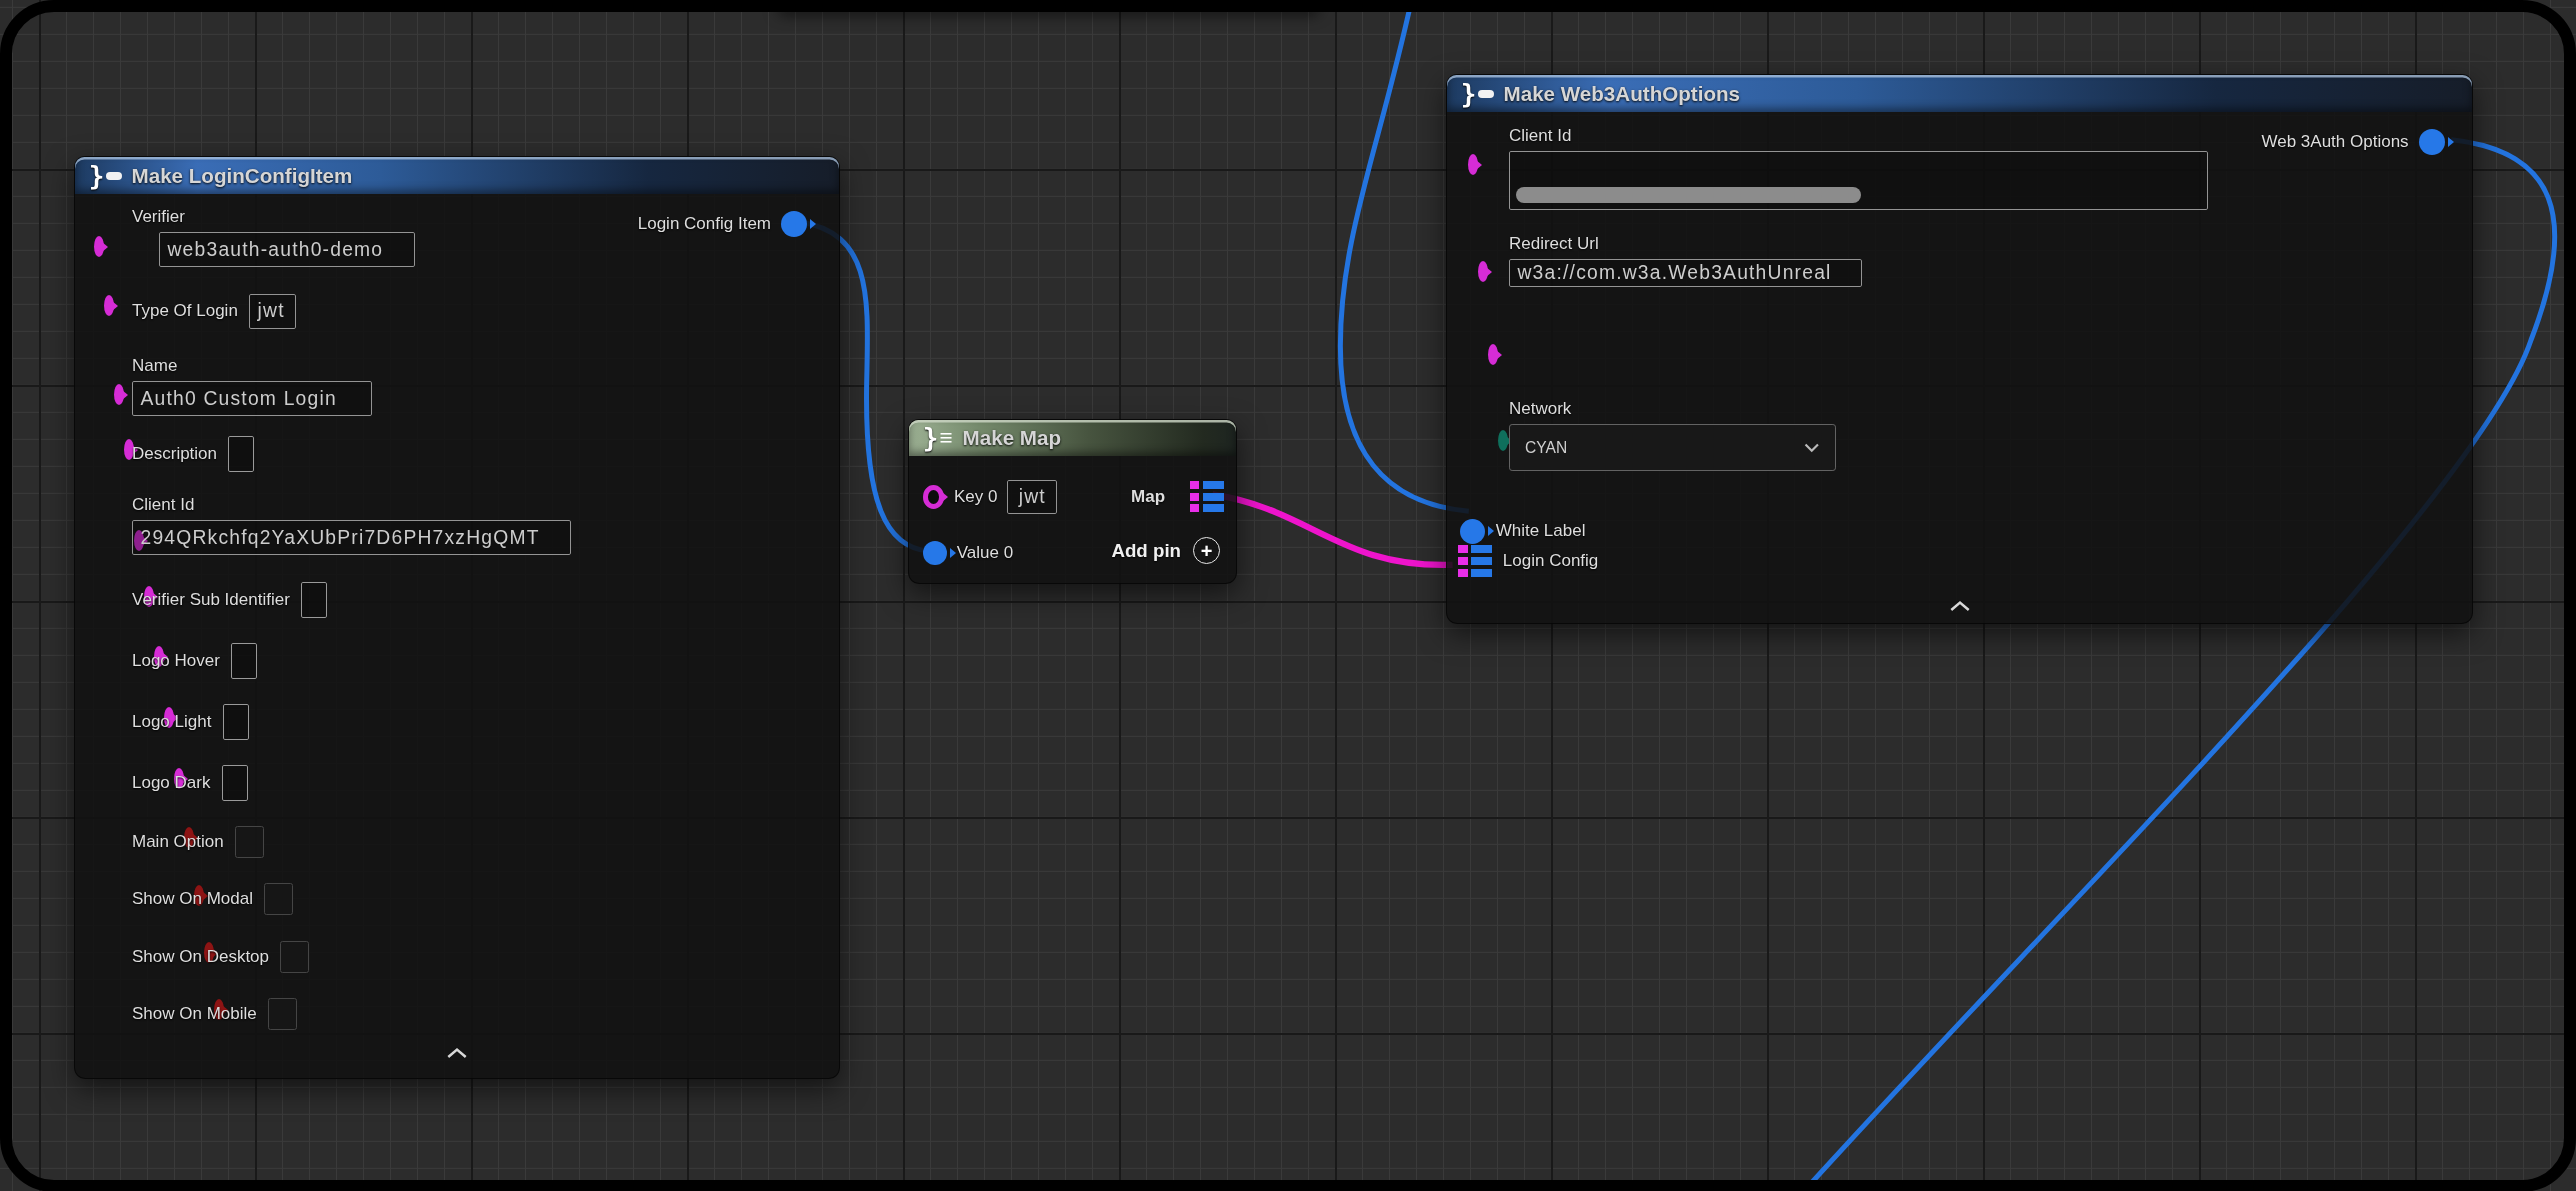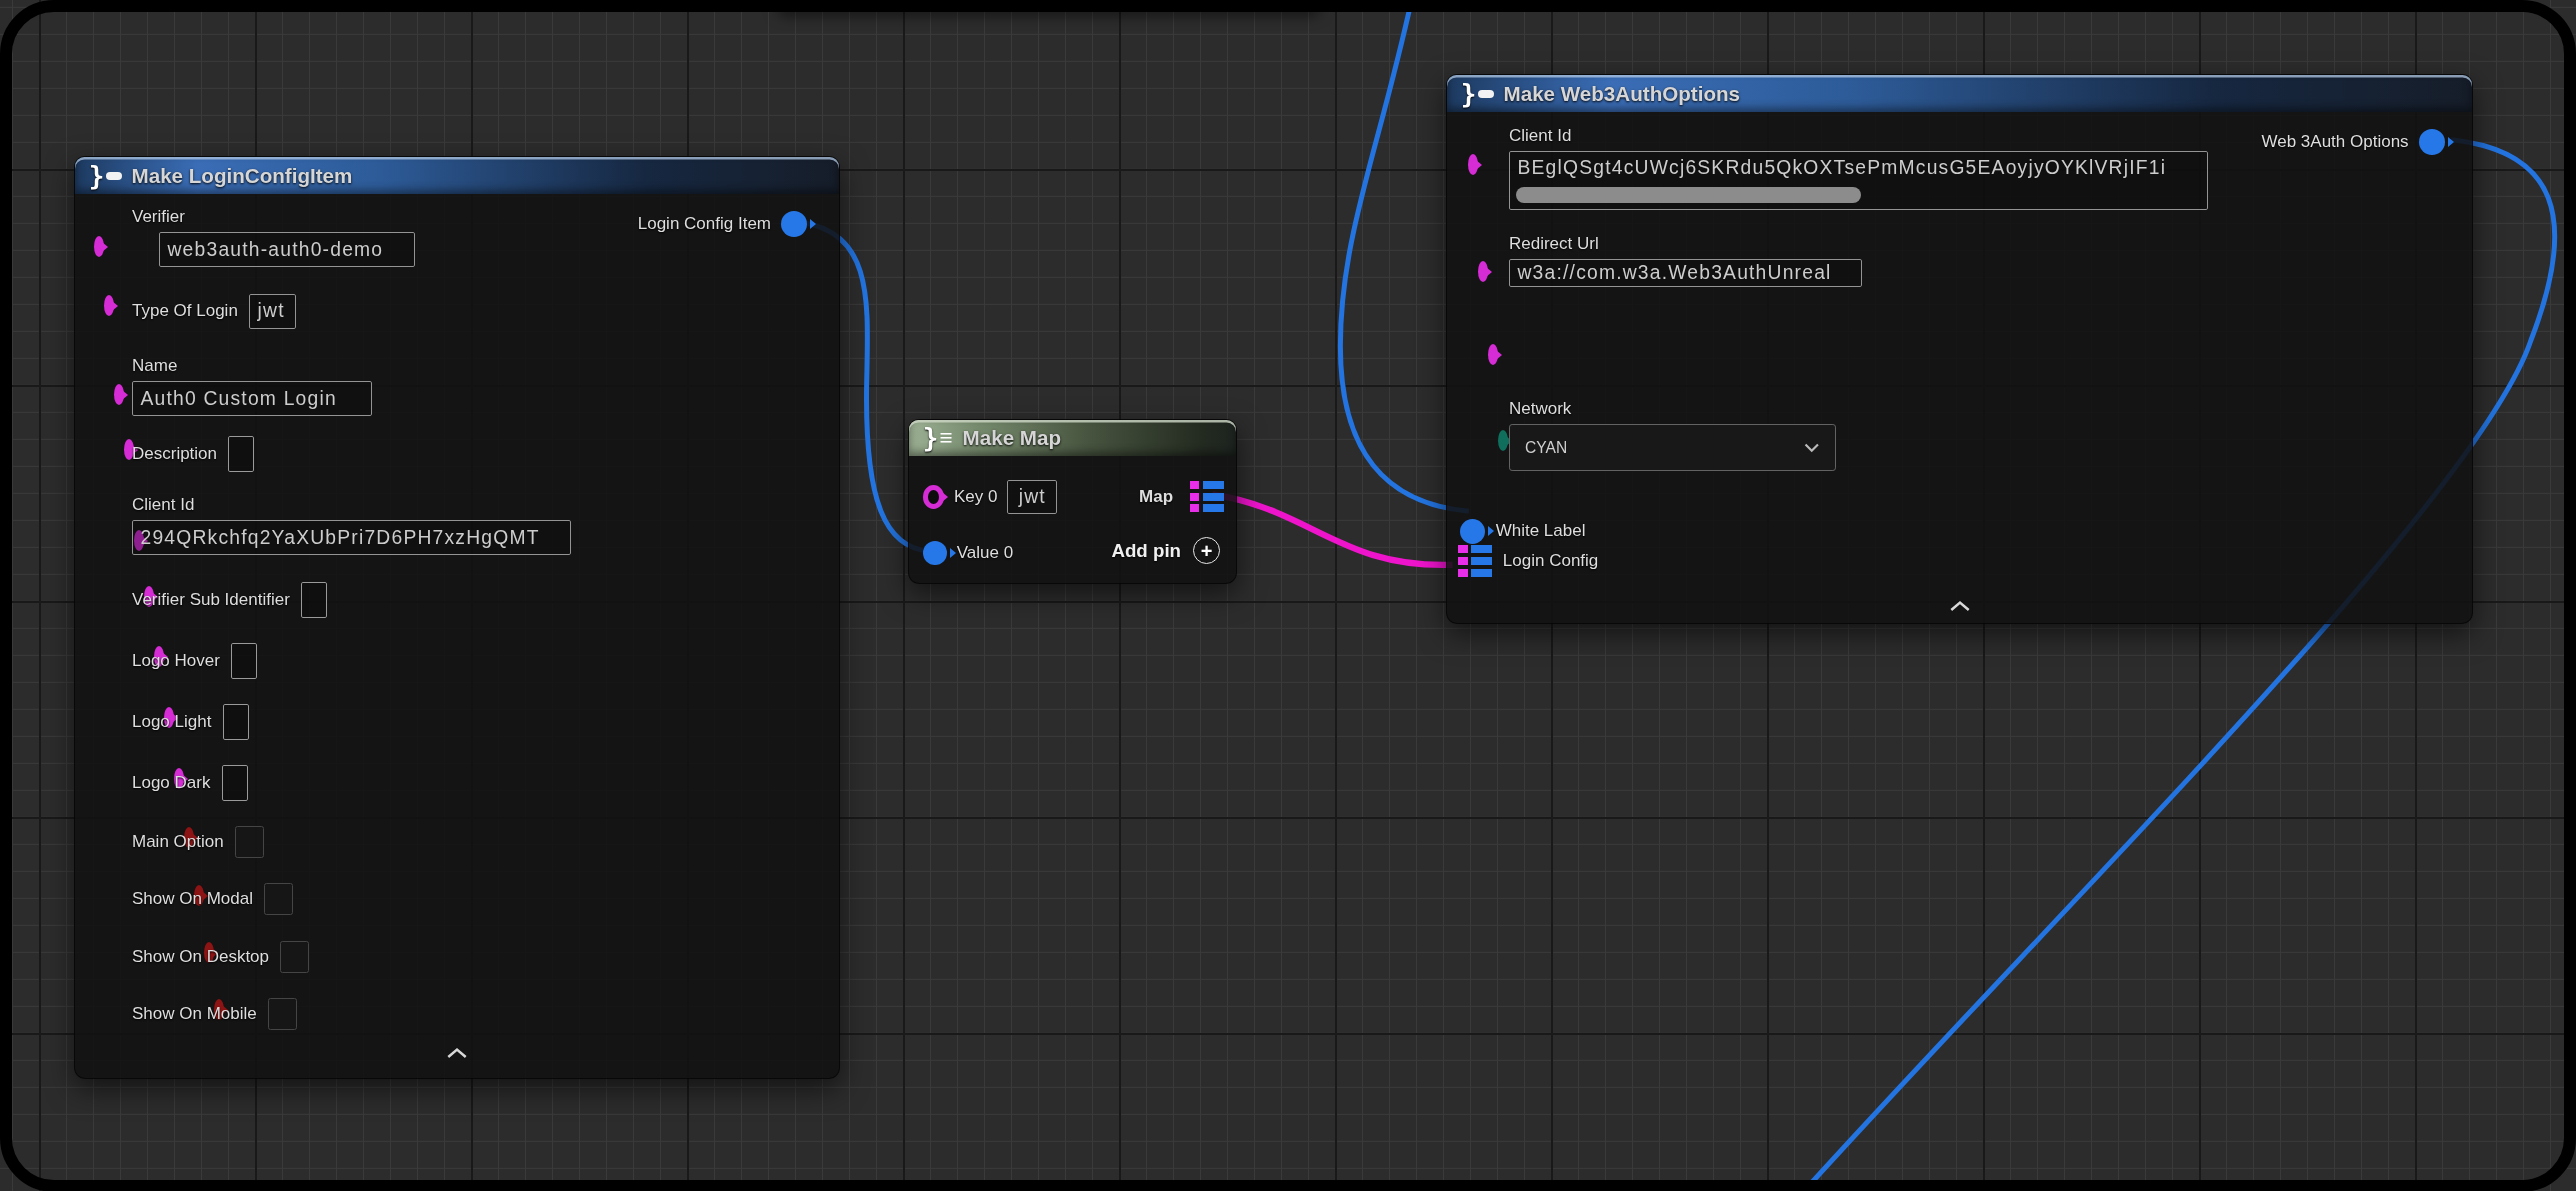--- a/index.html
+++ b/index.html
@@ -190,21 +190,21 @@
         </span>
       <span class="ntitle">Make Map</span>
     </div>
 
     <div class="inlinerow" style="left:13.7px;top:59px;gap:10px;">
       <span class="ring p-str" style="position:relative;"></span>
       <span class="lbl">Key 0</span>
       <div class="field" style="width:50px;height:34px;justify-content:center;">jwt</div>
     </div>
 
-    <div class="outrow" style="right:12.5px;top:61px;gap:17px;margin-left:24px;">
+    <div class="outrow" style="right:12.5px;top:61px;gap:25px;margin-left:24px;">
       <span class="lbl" style="font-weight:700;">Map</span>
       <span class="mapicon">
         <span class="row">
             <span class="sq"></span>
             <span class="bar"></span>
           </span>
         <span class="row">
             <span class="sq"></span>
             <span class="bar"></span>
           </span>
@@ -237,21 +237,20 @@
 
     <div class="outrow" style="right:27.4px;top:54px;margin-left:40px;">
       <span class="lbl">Web 3Auth Options</span>
       <span class="dot p-blue"></span>
     </div>
 
     <span class="pin ring p-str" style="left:21px;top:84px;"></span>
     <div class="blockrow" style="left:62px;top:51px;">
       <span class="lbl">Client Id</span>
       <div class="field" style="width:699px;height:59px;align-items:flex-start;padding-top:5px;position:relative;">
-        <span>BEglQSgt4cUWcj6SKRdu5QkOXTsePmMcusG5EAoyjyOYKlVRjIF1i</span>
         <span class="scrollthumb"></span>
       </div>
     </div>
 
     <span class="pin ring p-str" style="left:21px;top:191px;"></span>
     <div class="blockrow" style="left:62px;top:159px;">
       <span class="lbl">Redirect Url</span>
       <div class="field" style="width:353px;height:28px;">w3a://com.w3a.Web3AuthUnreal</div>
     </div>
 

